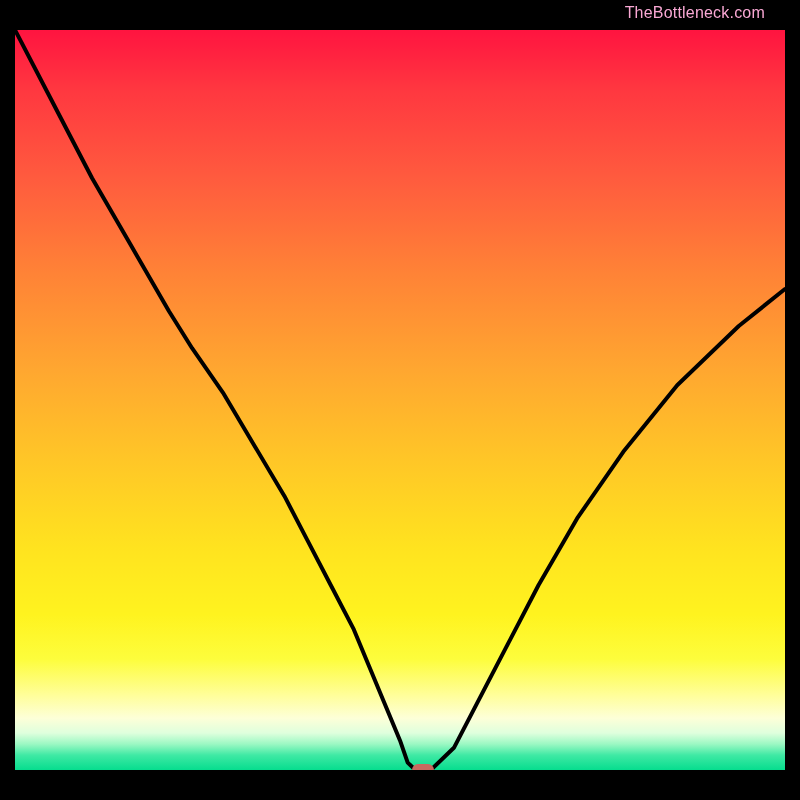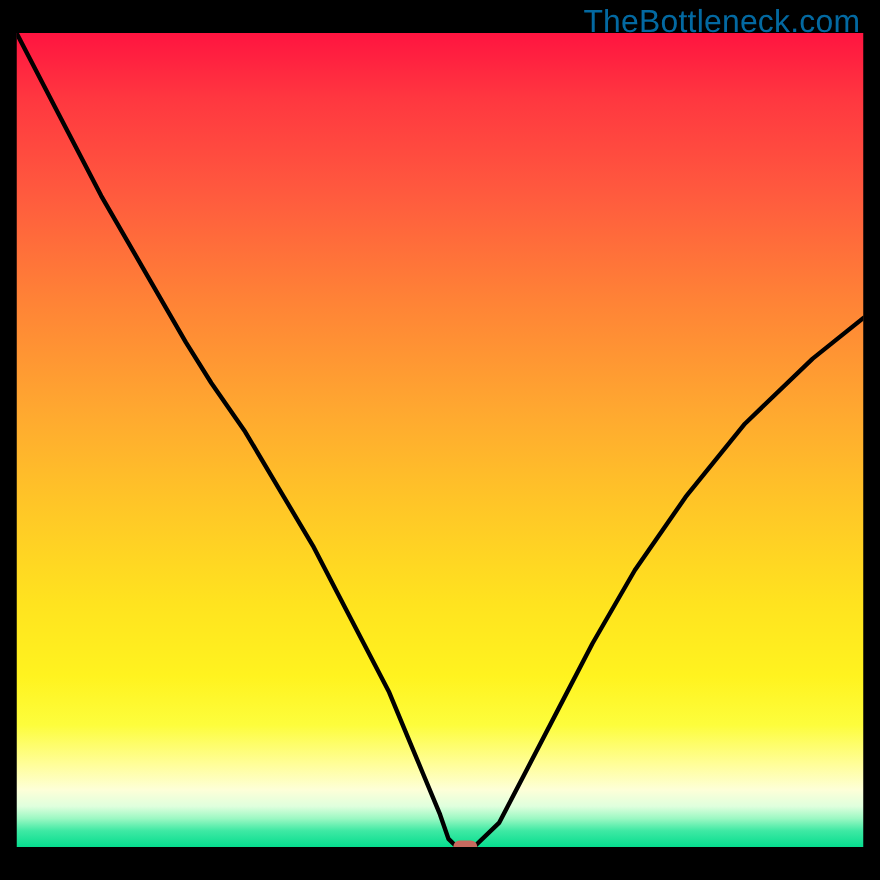--- a/index.html
+++ b/index.html
@@ -13,23 +13,23 @@
   }
   .frame {
     position: relative;
     width: 800px;
     height: 800px;
     background: #000;
   }
   .watermark {
     position: absolute;
     top: 4px;
-    right: 18px;
-    color: #0369a1;
-    font-size: 29px;
+    right: 35px;
+    color: #f9a8d4;
+    font-size: 16px;
     font-weight: 500;
     letter-spacing: 0.2px;
     z-index: 40;
   }
   .plot-area {
     position: absolute;
     left: 15px;
     top: 30px;
     width: 770px;
     height: 740px;

